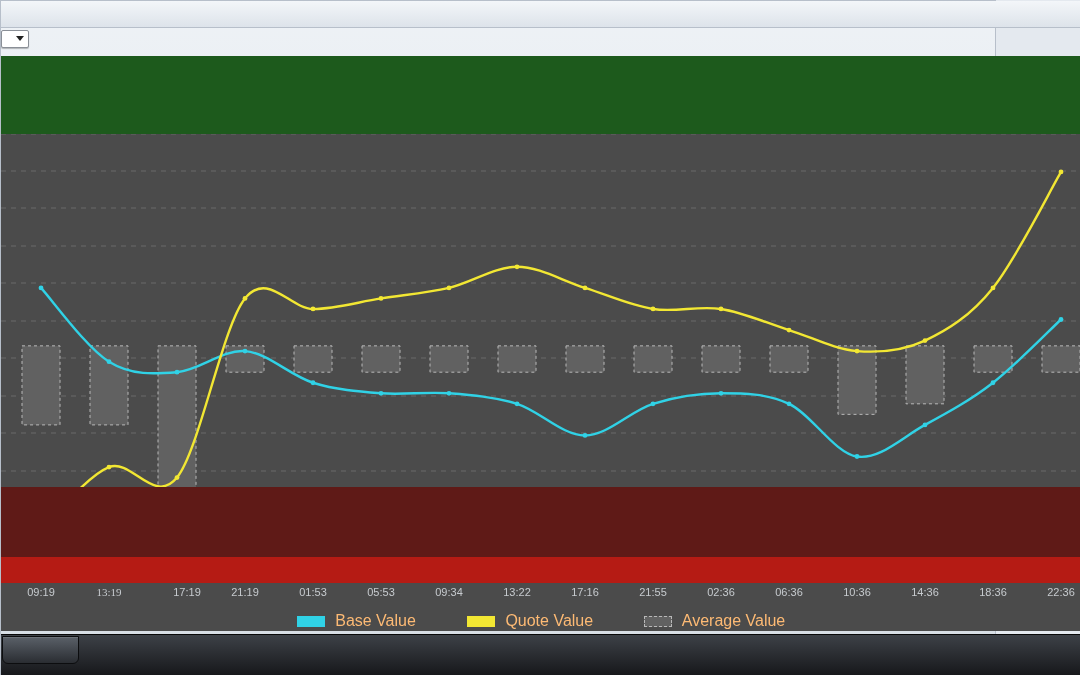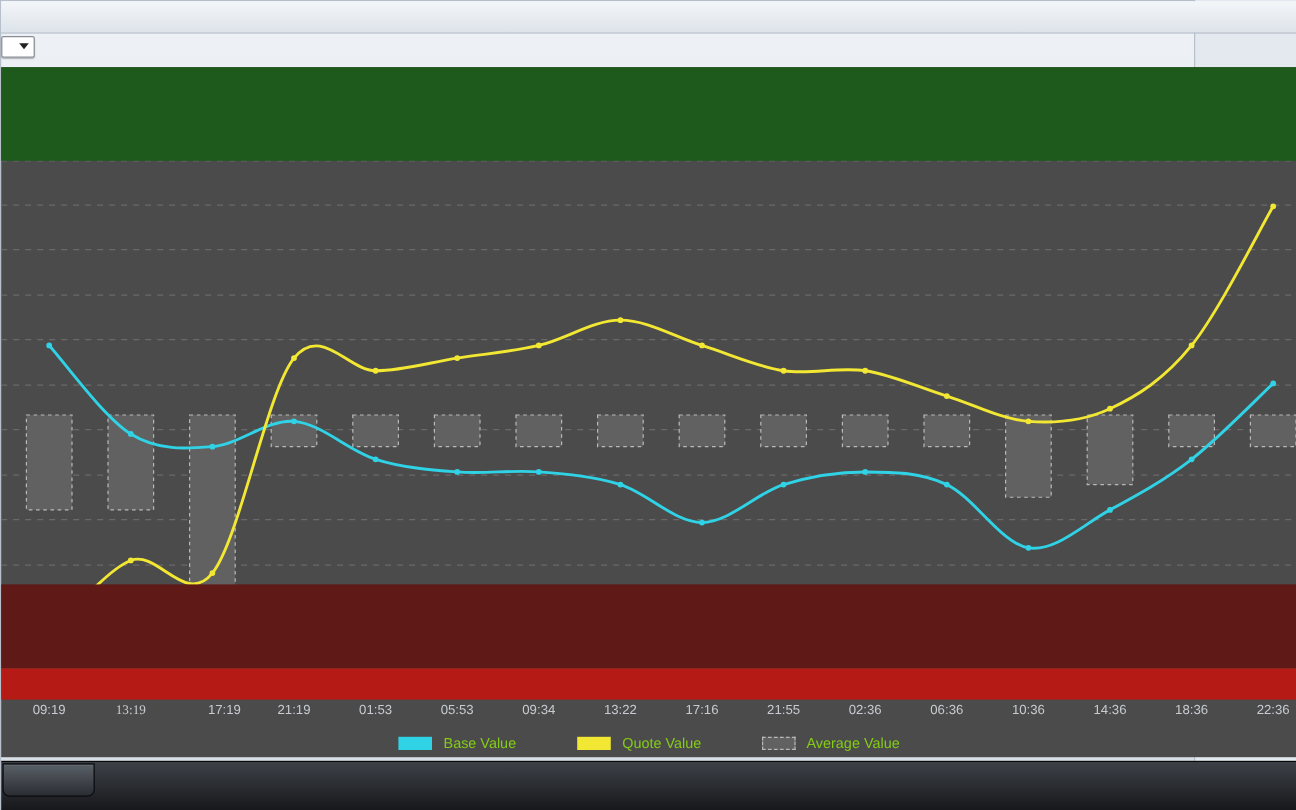--- a/index.html
+++ b/index.html
@@ -14,21 +14,21 @@
   .red-strip{position:absolute;left:0;top:501px;width:1080px;height:26px;background:#b51b14}
   .grid line{stroke:#6a6a6a;stroke-dasharray:5 5;stroke-width:1}
   .avg-box{fill:#616161;stroke:#b9b9b9;stroke-width:1;stroke-dasharray:3 3}
   .line-base{fill:none;stroke:#30d2e6;stroke-width:2.4}
   .line-quote{fill:none;stroke:#f2e733;stroke-width:2.4}
   .pt-base{fill:#30d2e6}
   .pt-quote{fill:#f2e733}
   .xlabels{position:absolute;left:0;top:530px;width:1080px;height:22px}
   .xlabels span{position:absolute;top:0;color:#c7cbcf;font-size:11px;transform:translateX(-50%)}
   .legend{position:absolute;left:0;top:556px;width:1080px;text-align:center}
-  .legend .item{display:inline-block;margin:0 24px;color:#84cc16;font-size:12px}
+  .legend .item{display:inline-block;margin:0 24px;color:#fdba74;font-size:16px}
   .legend .sw{display:inline-block;vertical-align:middle;width:28px;height:11px;margin-right:6px}
   .legend .sw.base{background:#30d2e6}
   .legend .sw.quote{background:#f2e733}
   .legend .sw.avg{background:#616161;border:1px dashed #b9b9b9;box-sizing:border-box}
   .footer{position:absolute;left:0;top:633px;width:1080px;height:42px;background:linear-gradient(#3d4147,#151619);border-top:1px solid #080808}
   .footer .tab{position:absolute;left:1px;top:1px;width:75px;height:26px;border-radius:0 0 6px 6px;background:linear-gradient(#5a6068,#2a2d32);border:1px solid #0c0d0f;box-shadow:inset 0 1px 0 rgba(255,255,255,.12)}
 </style>
 </head>
 <body>
 

